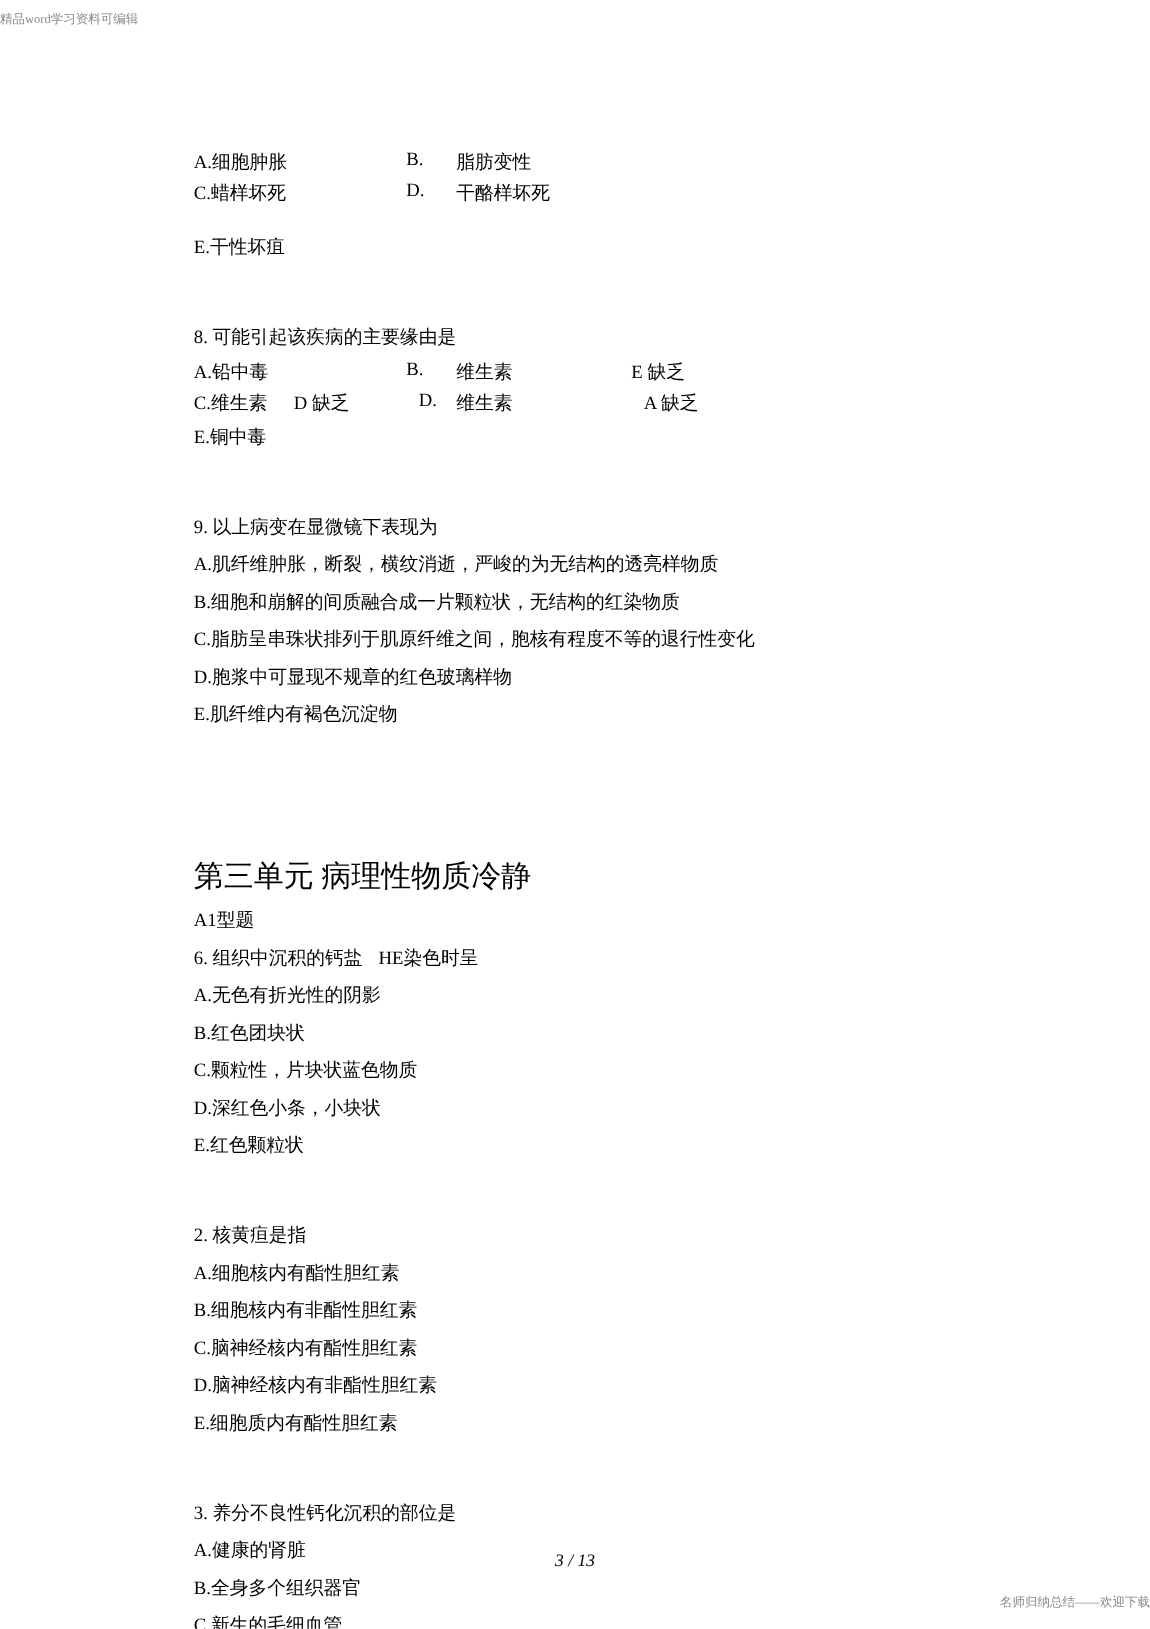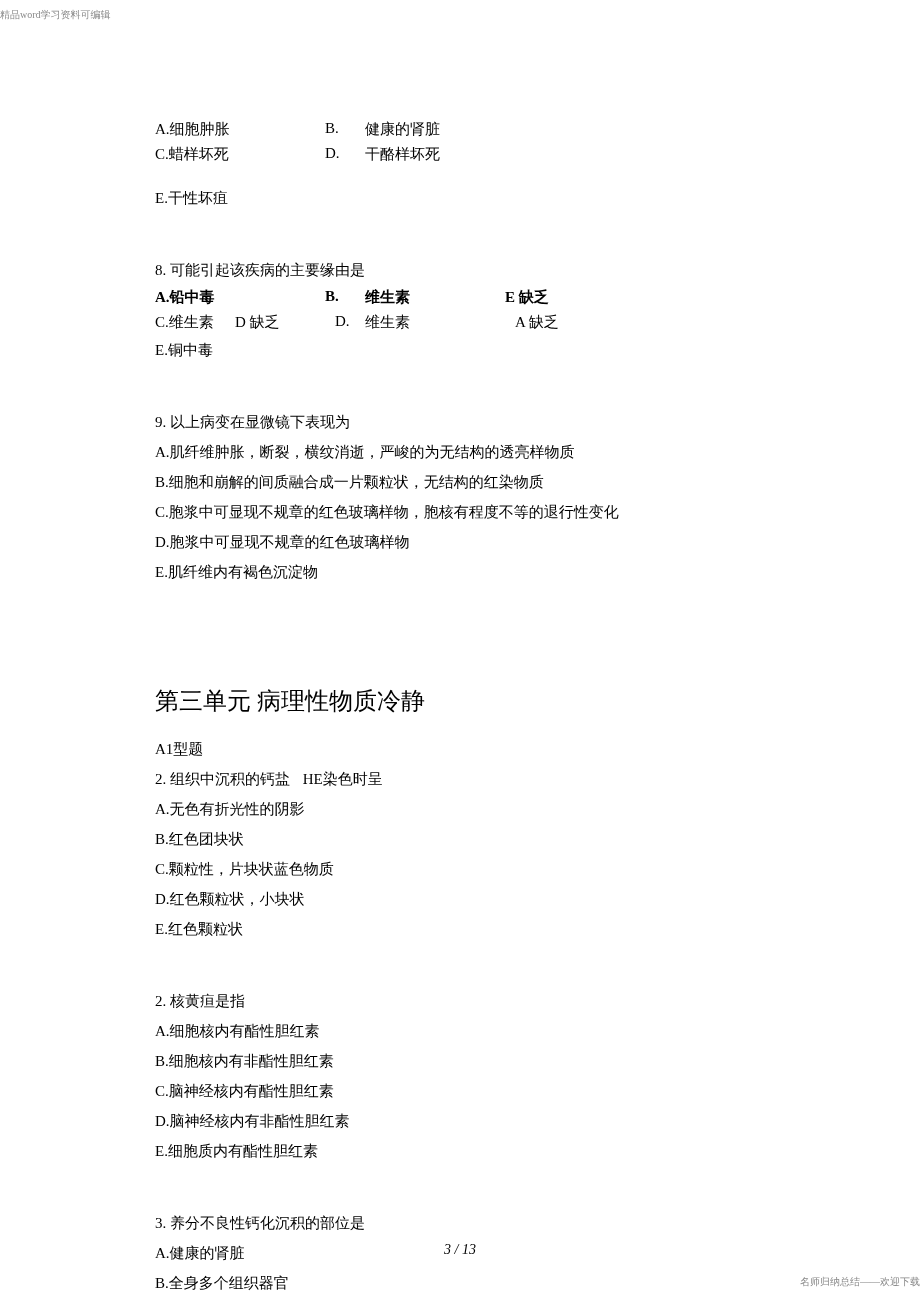--- a/index.html
+++ b/index.html
@@ -31,36 +31,35 @@
       display: grid;
       grid-template-columns: 170px 40px 150px;
       row-gap: 6px;
       margin-bottom: 22px;
     }
     .options-grid-2 {
       display: grid;
       grid-template-columns: 170px 40px 140px 30px 30px;
       row-gap: 6px;
       margin-bottom: 6px;
-      font-weight: bold;
     }
     .line {
       margin-bottom: 6px;
       line-height: 1.6;
     }
     .spacer-lg {
       height: 42px;
     }
     .spacer-xl {
       height: 95px;
     }
     .heading {
       font-size: 24px;
       font-family: "SimSun", "宋体", serif;
-      margin-bottom: 20px;
+      margin-bottom: 8px;
     }
     .page-num {
       position: absolute;
       bottom: 45px;
       left: 0;
       right: 0;
       text-align: center;
       font-size: 14px;
       font-style: italic;
     }
@@ -77,21 +76,21 @@
 </head>
 <body>
 
 <div class="header-note">精品word学习资料可编辑</div>
 
 <div class="content">
 
   <div class="options-grid">
     <div>A.细胞肿胀</div>
     <div>B.</div>
-    <div>健康的肾脏</div>
+    <div>脂肪变性</div>
     <div>C.蜡样坏死</div>
     <div>D.</div>
     <div>干酪样坏死</div>
   </div>
   <div class="line">E.干性坏疽</div>
 
   <div class="spacer-lg"></div>
 
   <div class="line">8. 可能引起该疾病的主要缘由是</div>
   <div class="options-grid-2">
@@ -107,37 +106,37 @@
     <div>维生素</div>
     <div style="grid-column: span 2;">A 缺乏</div>
   </div>
   <div class="line">E.铜中毒</div>
 
   <div class="spacer-lg"></div>
 
   <div class="line">9. 以上病变在显微镜下表现为</div>
   <div class="line">A.肌纤维肿胀，断裂，横纹消逝，严峻的为无结构的透亮样物质</div>
   <div class="line">B.细胞和崩解的间质融合成一片颗粒状，无结构的红染物质</div>
-  <div class="line">C.胞浆中可显现不规章的红色玻璃样物，胞核有程度不等的退行性变化</div>
+  <div class="line">C.脂肪呈串珠状排列于肌原纤维之间，胞核有程度不等的退行性变化</div>
   <div class="line">D.胞浆中可显现不规章的红色玻璃样物</div>
   <div class="line">E.肌纤维内有褐色沉淀物</div>
 
   <div class="spacer-xl"></div>
 
   <div class="heading">第三单元  病理性物质冷静</div>
   <div class="line">A1型题</div>
 
   <div class="line">
-    <span>2. 组织中沉积的钙盐</span>
+    <span>6. 组织中沉积的钙盐</span>
     <span style="margin-left:9px;">HE染色时呈</span>
   </div>
   <div class="line">A.无色有折光性的阴影</div>
   <div class="line">B.红色团块状</div>
   <div class="line">C.颗粒性，片块状蓝色物质</div>
-  <div class="line">D.红色颗粒状，小块状</div>
+  <div class="line">D.深红色小条，小块状</div>
   <div class="line">E.红色颗粒状</div>
 
   <div class="spacer-lg"></div>
 
   <div class="line">2. 核黄疸是指</div>
   <div class="line">A.细胞核内有酯性胆红素</div>
   <div class="line">B.细胞核内有非酯性胆红素</div>
   <div class="line">C.脑神经核内有酯性胆红素</div>
   <div class="line">D.脑神经核内有非酯性胆红素</div>
   <div class="line">E.细胞质内有酯性胆红素</div>

